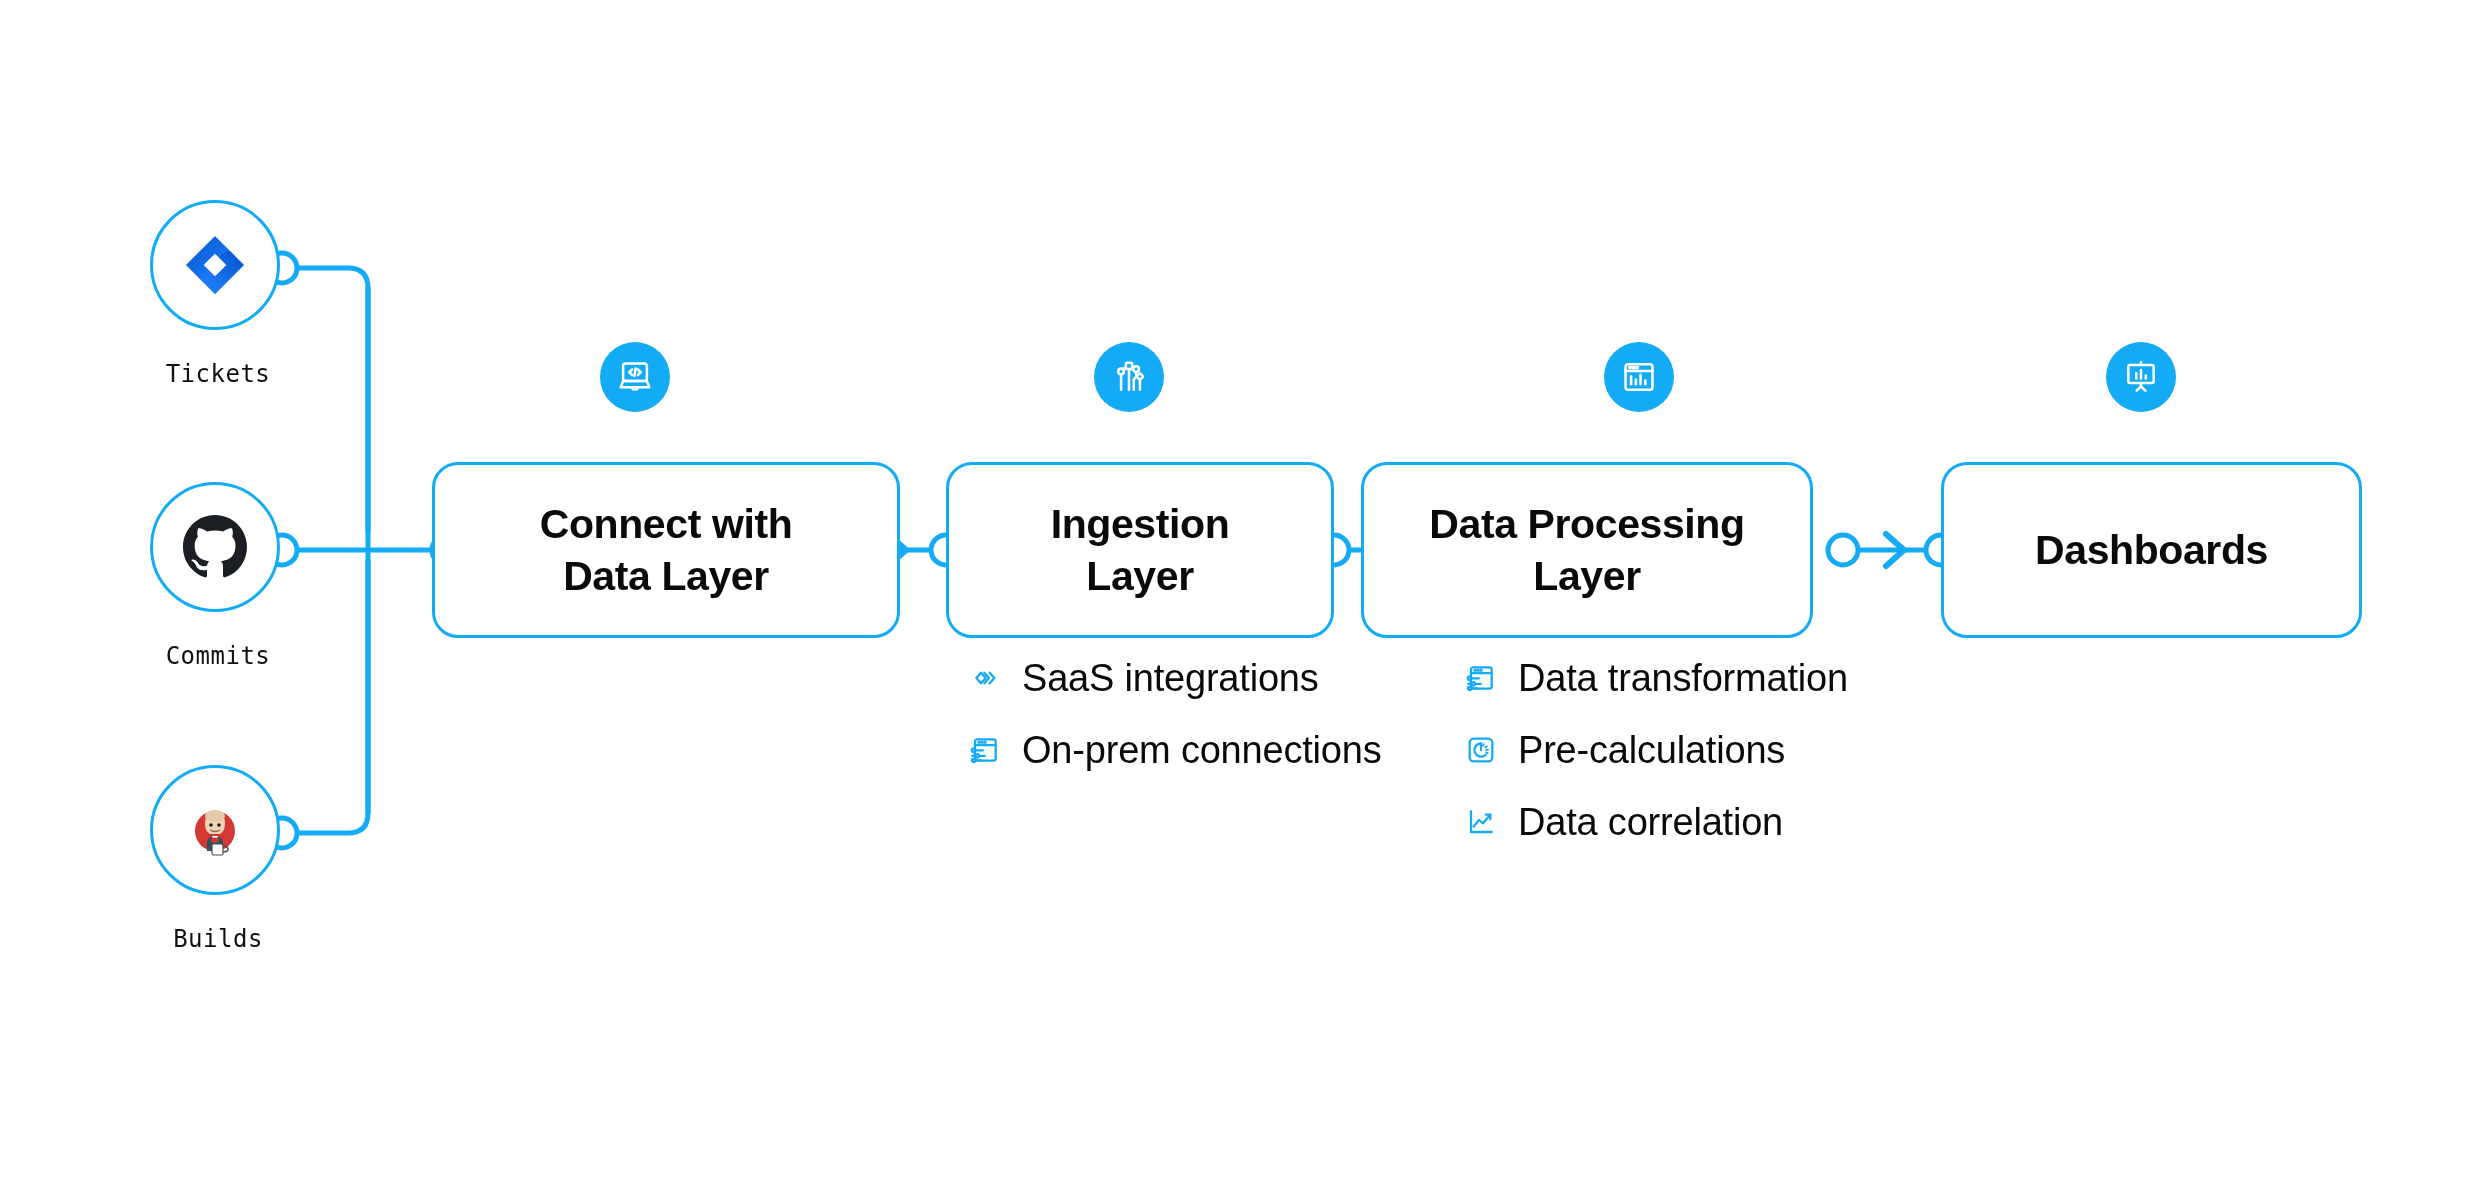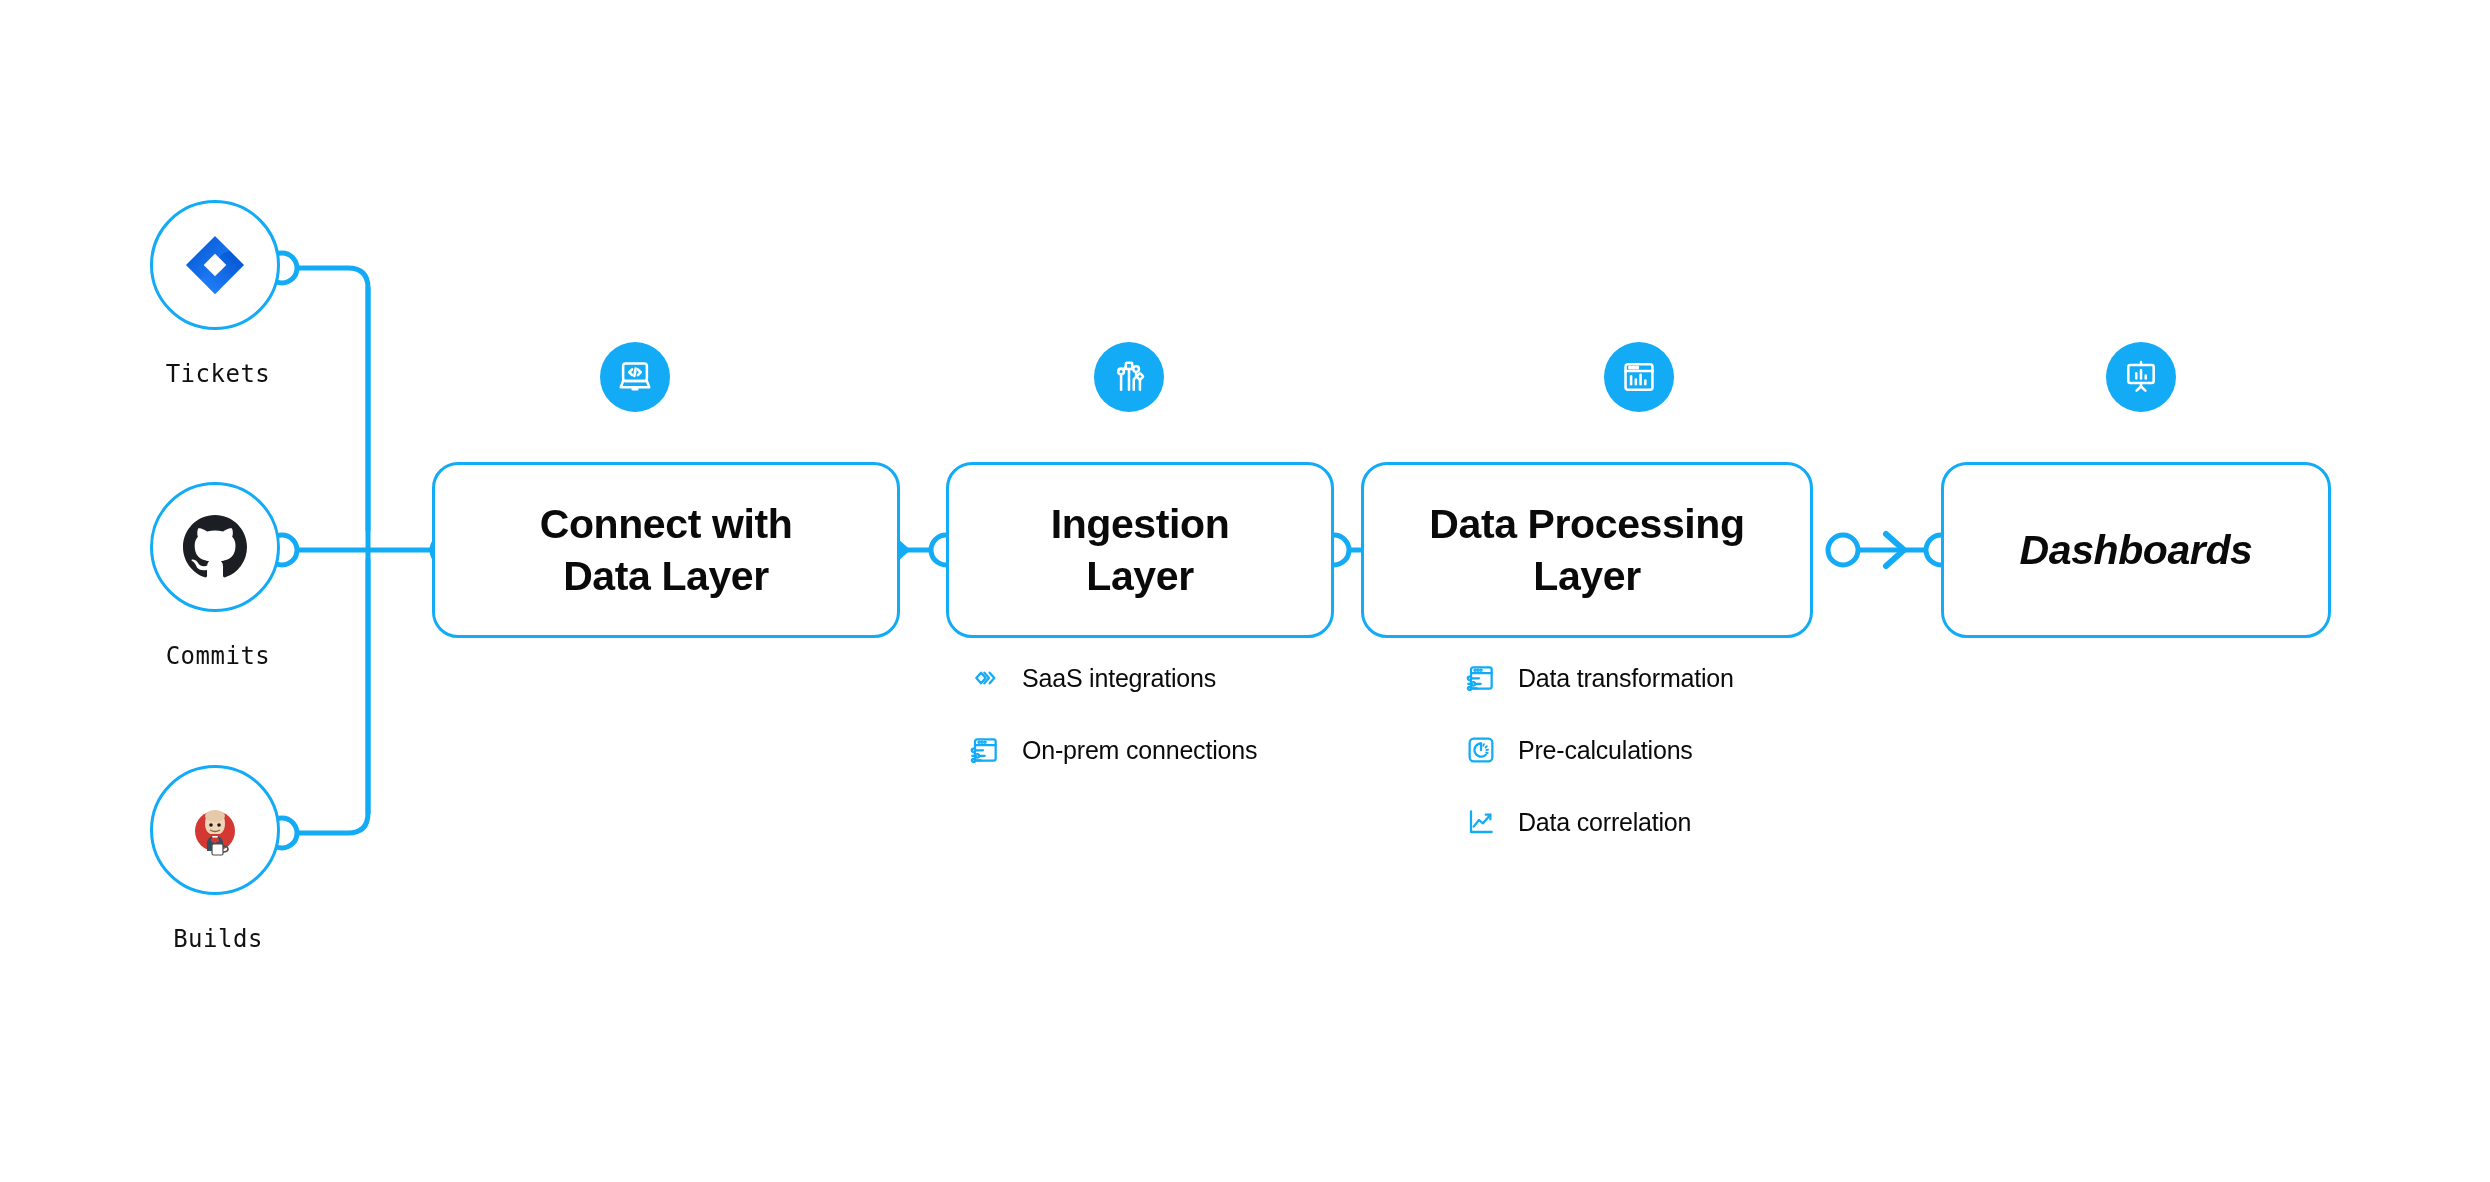--- a/index.html
+++ b/index.html
@@ -110,21 +110,21 @@
     height: 34px;
     flex: 0 0 34px;
     margin-right: 20px;
     display: flex;
     align-items: center;
     justify-content: center;
   }
   .bullet-icon svg { display: block; }
   .bullet-text {
     font-family: "Liberation Sans", sans-serif;
-    font-size: 25px;
+    font-size: 38px;
     color: #0a0a0a;
     white-space: nowrap;
     letter-spacing: -0.2px;
   }
 </style>
 </head>
 <body>
 
 <div id="stage">
 
@@ -361,19 +361,19 @@
     <svg width="38" height="38" viewBox="0 0 24 24" fill="none" stroke="#ffffff" stroke-width="1.6" stroke-linecap="round" stroke-linejoin="round">
       <path d="M12 2.6 V4.4"></path>
       <rect x="4" y="4.4" width="16" height="11.4" rx="1.2"></rect>
       <path d="M9 13 V9.6"></path>
       <path d="M12 13 V7.6"></path>
       <path d="M15 13 V11"></path>
       <path d="M12 15.8 V18"></path>
       <path d="M9.2 20.6 L12 18 L14.8 20.6"></path>
     </svg>
   </div>
-  <div class="stage-box" style="left:1941px; top:462px; width:390px; height:176px;font-style:italic;">
+  <div class="stage-box" style="left:1941px; top:462px; width:421px; height:176px;">
     <div class="stage-title">
       <span>Dashboards</span>
     </div>
   </div>
 
 </div>
 
 </body></html>

